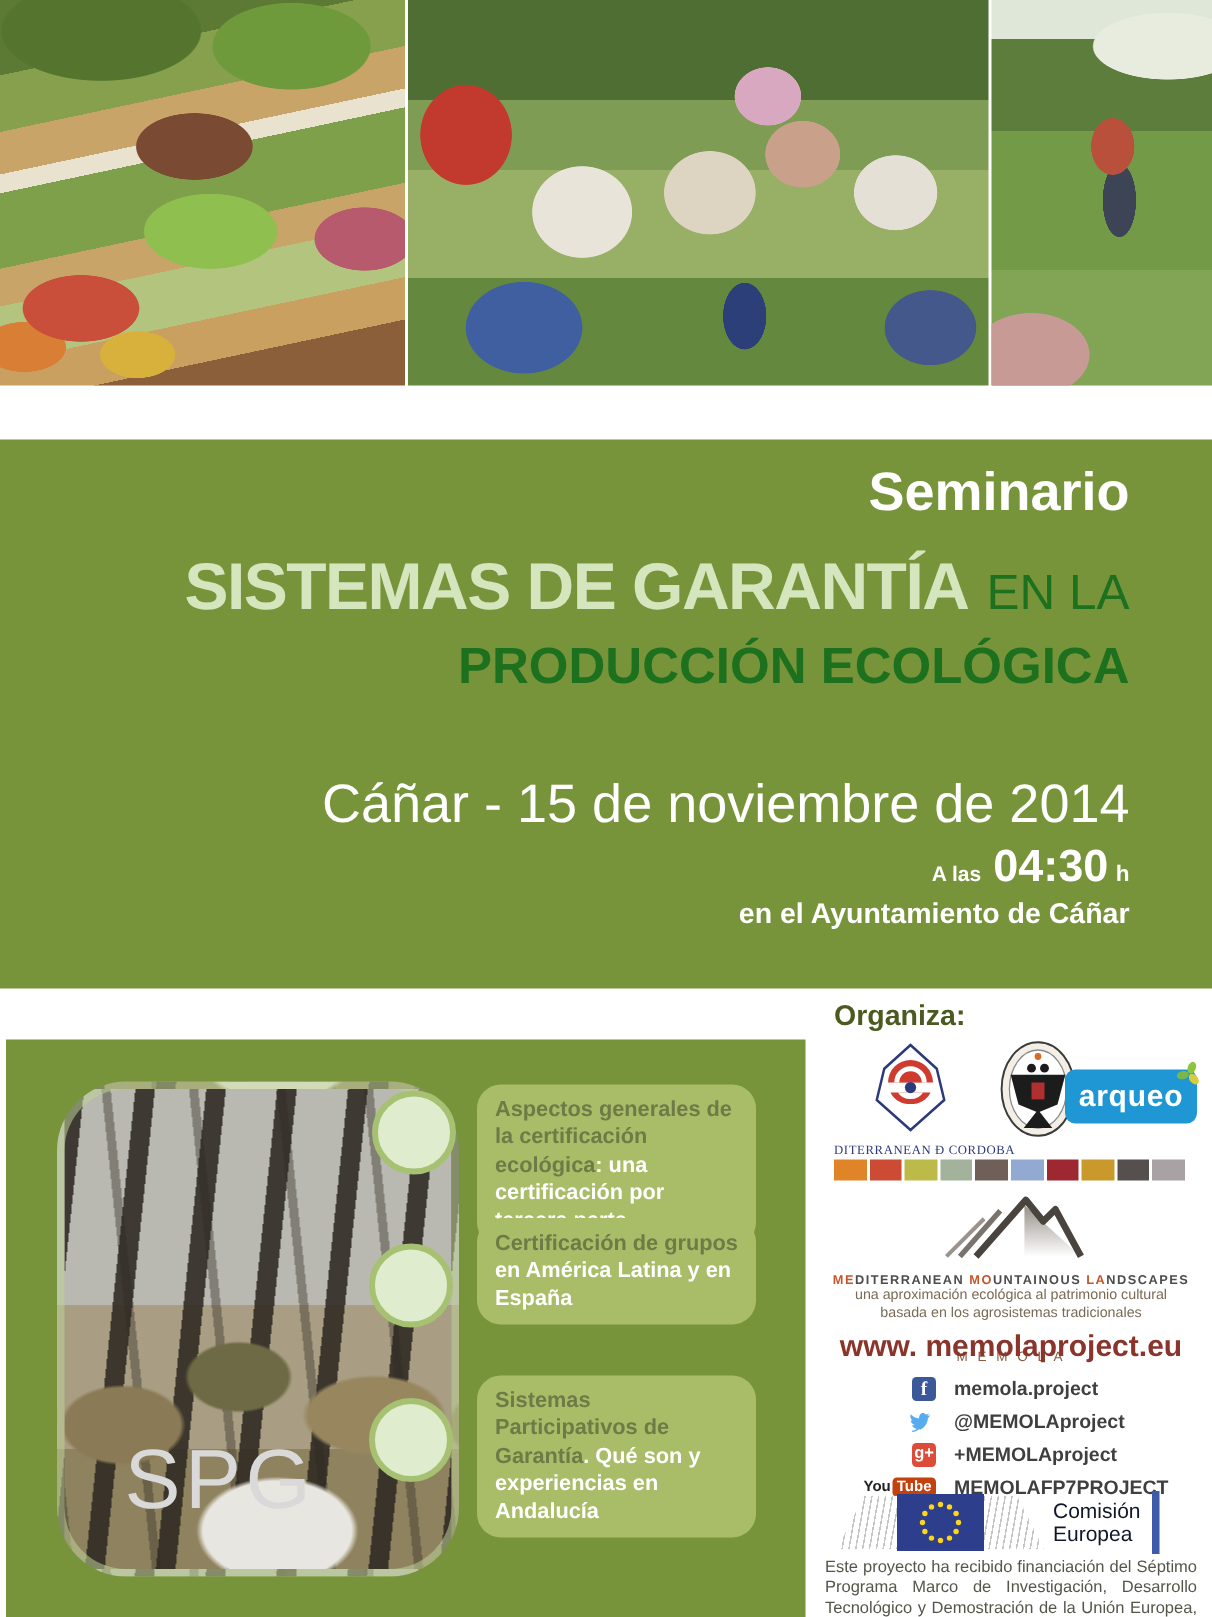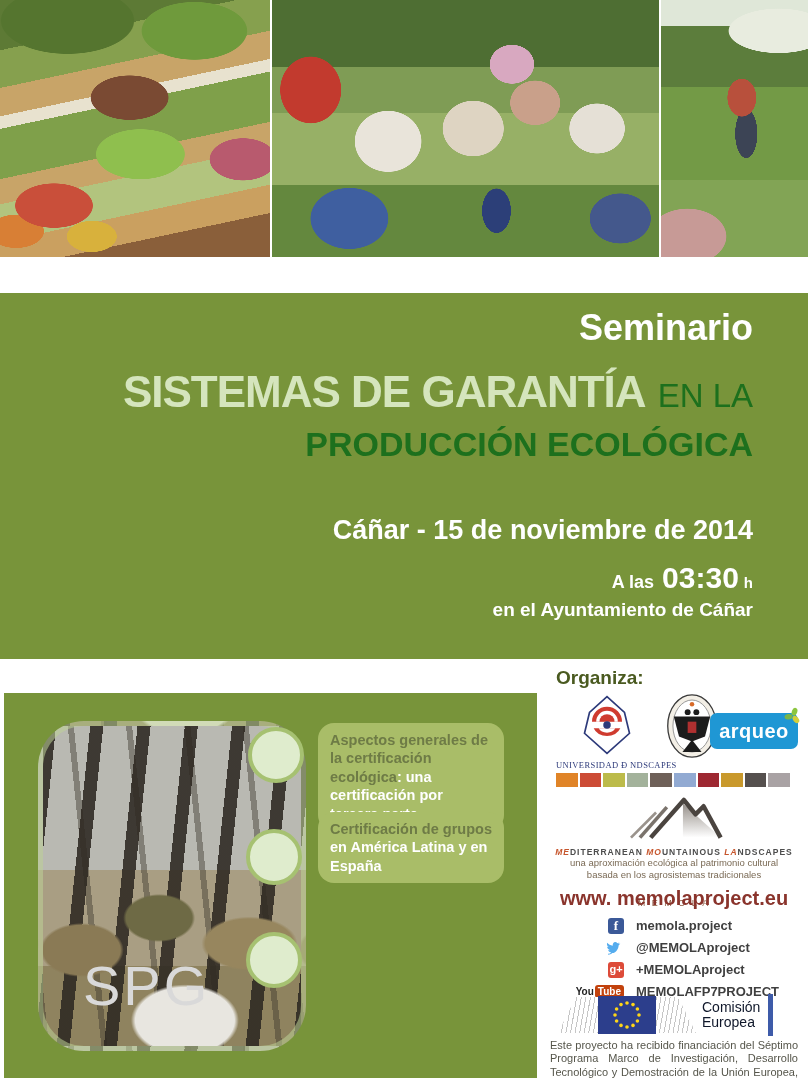--- a/index.html
+++ b/index.html
@@ -42,23 +42,23 @@
       linear-gradient(180deg, #dfe7d8 0 10%, #5c7d3c 10% 34%, #739a46 34% 70%, #82a455 70% 100%);}
 
   
   .banner{position:absolute;left:0;top:293px;width:808px;height:366px;background:#78943a;}
   .banner .r{position:absolute;right:55px;text-align:right;white-space:nowrap;}
   .kicker{top:14px;color:#ffffff;font-size:36px;font-weight:bold;}
   .title1{top:74px;}
   .title-main{color:#d5e5bd;font-size:44px;font-weight:bold;letter-spacing:-1px;}
   .title-tail{color:#1d701d;font-size:33px;font-weight:normal;margin-left:12px;}
   .title2{top:132px;color:#1d701d;font-size:34px;font-weight:bold;}
-  .dateline{top:222px;color:#ffffff;font-size:27px;font-weight:bold;}
+  .dateline{top:222px;color:#ffffff;font-size:36px;font-weight:normal;}
   .timeline{top:268px;color:#ffffff;font-weight:bold;}
-  .time-prefix{font-size:18px;margin-right:8px;}
+  .time-prefix{font-size:14px;margin-right:8px;}
   .time-big{font-size:30px;}
   .time-unit{font-size:15px;margin-left:5px;}
   .placeline{top:306px;color:#ffffff;font-size:19px;font-weight:bold;}
 
   
   .panel{position:absolute;left:4px;top:693px;width:533px;height:385px;background:#78943a;}
   .forest{position:absolute;left:34px;top:28px;width:268px;height:330px;border-radius:46px;
     border:5px solid rgba(190,210,150,.55);box-sizing:border-box;overflow:hidden;
     background:
       radial-gradient(90px 60px at 55% 92%, #e8e6e0 0 55%, transparent 60%),
@@ -94,21 +94,21 @@
   .arqueo{position:absolute;left:162px;top:20px;width:88px;height:36px;background:#1f97d4;
       border-radius:7px;color:#ffffff;font-size:20px;font-weight:bold;letter-spacing:.5px;
       display:flex;align-items:center;justify-content:center;}
   .arqueo .pin{position:absolute;right:-4px;top:-6px;}
 
   .stripe{position:absolute;left:8px;top:114px;width:234px;height:14px;display:flex;gap:2px;}
   .stripe-seg{flex:1;}
 
   .memola{position:absolute;left:0;top:132px;width:252px;text-align:center;}
   .memola-title{font-size:8.5px;letter-spacing:1px;color:#4d4d4d;font-weight:bold;white-space:nowrap;}
-  .memola-title .hl{color:#c6552c;font-style:italic;}
+  .memola-title .hl{color:#c6552c;}
   .memola-sub{font-size:9.5px;color:#7a6a55;line-height:1.3;}
   .memola-mark{font-size:9px;letter-spacing:2px;color:#8a5a40;margin-top:16px;}
   .website{position:absolute;left:0;top:228px;width:252px;text-align:center;
       color:#8a342c;font-size:20px;font-weight:bold;}
 
   .social{position:absolute;left:30px;top:256px;width:222px;}
   .social-row{display:flex;align-items:center;height:21px;margin-bottom:1px;}
   .social-icon{width:58px;display:flex;justify-content:flex-end;padding-right:12px;box-sizing:border-box;}
   .social-label{font-size:13px;font-weight:bold;color:#3f3f3f;}
   .fb-ic{width:16px;height:16px;background:#3b5998;border-radius:3px;color:#fff;
@@ -142,55 +142,58 @@
   </div>
 
   <div class="banner">
     <div class="r kicker">Seminario</div>
     <div class="r title1">
       <span class="title-main">SISTEMAS DE GARANTÍA</span><span class="title-tail">EN LA</span>
     </div>
     <div class="r title2">PRODUCCIÓN ECOLÓGICA</div>
     <div class="r dateline">Cáñar - 15 de noviembre de 2014</div>
     <div class="r timeline">
-      <span class="time-prefix">A las</span><span class="time-big">03:30</span><span class="time-unit">h</span>
+      <span class="time-prefix">A las</span><span class="time-big">04:30</span><span class="time-unit">h</span>
     </div>
     <div class="r placeline">en el Ayuntamiento de Cáñar</div>
   </div>
 
   <div class="panel">
     <div class="forest">
       <div class="spg">SPG</div>
     </div>
     <div class="dot dot1"></div>
     <div class="dot dot2"></div>
     <div class="dot dot3"></div>
     <div class="agenda-box box1">
       <span class="lead">Aspectos generales de la certificación ecológica</span><span class="rest">: una certificación por tercera parte</span>
     </div>
     <div class="agenda-box box2">
       <span class="lead">Certificación de grupos</span><span class="rest"> en América Latina y en España</span>
+    </div>
+    <div class="agenda-box box3">
+      <span class="lead">Sistemas Participativos de Garantía</span><span class="rest">. Qué son y experiencias en Andalucía</span>
     </div>
   </div>
 
   <div class="rightcol">
     <div class="organiza">Organiza:</div>
 
     <div class="logos">
       <div class="uco">
         <svg width="50" height="60" viewBox="0 0 60 72">
           <path d="M30 2 L51 21 L57 46 L30 70 L3 46 L9 21 Z" fill="#ffffff" stroke="#2d3a7a" stroke-width="2"></path>
           <path d="M12 32 A18 18 0 0 1 48 32 Z" fill="#cf3b2f"></path>
           <path d="M17 32 A13 13 0 0 1 43 32 Z" fill="#ffffff"></path>
           <path d="M21 32 A9 9 0 0 1 39 32 Z" fill="#cf3b2f"></path>
           <path d="M14 40 A17 14 0 0 0 46 40 Z" fill="#cf3b2f"></path>
           <path d="M20 40 A11 9 0 0 0 40 40 Z" fill="#ffffff"></path>
           <circle cx="30" cy="36" r="4.5" fill="#2d3a7a"></circle>
         </svg>
-        <div class="uco-caption">UNIVERSIDAD Ð NDSCAPES</div>
+        <div class="uco-caption">DITERRANEAN Ð CORDOBA</div>
       </div>
       <div class="ugr">
         <svg width="52" height="66" viewBox="0 0 60 76">
           <ellipse cx="30" cy="38" rx="28" ry="36" fill="#f3efe6" stroke="#3a3a3a" stroke-width="1.5"></ellipse>
           <ellipse cx="30" cy="38" rx="22" ry="30" fill="#ffffff" stroke="#8a8a8a" stroke-width="1"></ellipse>
           <circle cx="30" cy="13" r="2.6" fill="#d86a28"></circle>
           <circle cx="25" cy="22" r="3.4" fill="#1c1c1c"></circle>
           <circle cx="35" cy="22" r="3.4" fill="#1c1c1c"></circle>
           <path d="M9 27 L51 27 L45 50 L30 56 L15 50 Z" fill="#1c1c1c"></path>
           <path d="M30 54 L19 68 L41 68 Z" fill="#1c1c1c"></path>

